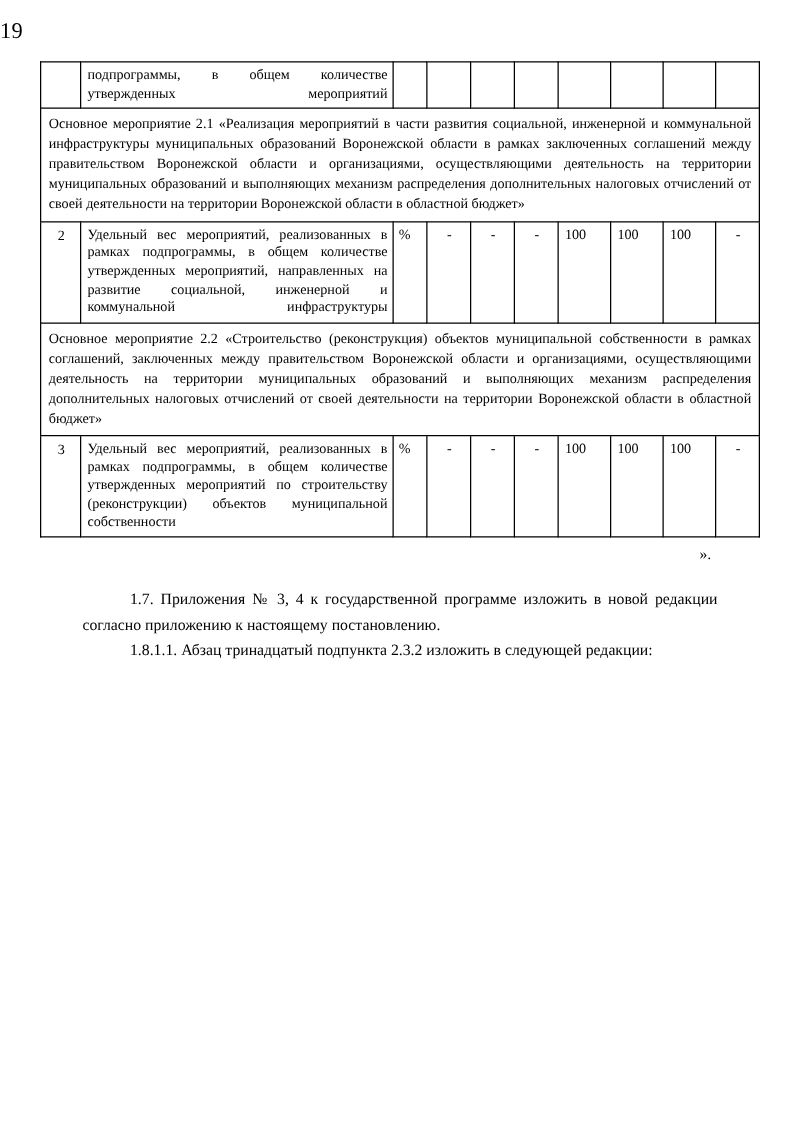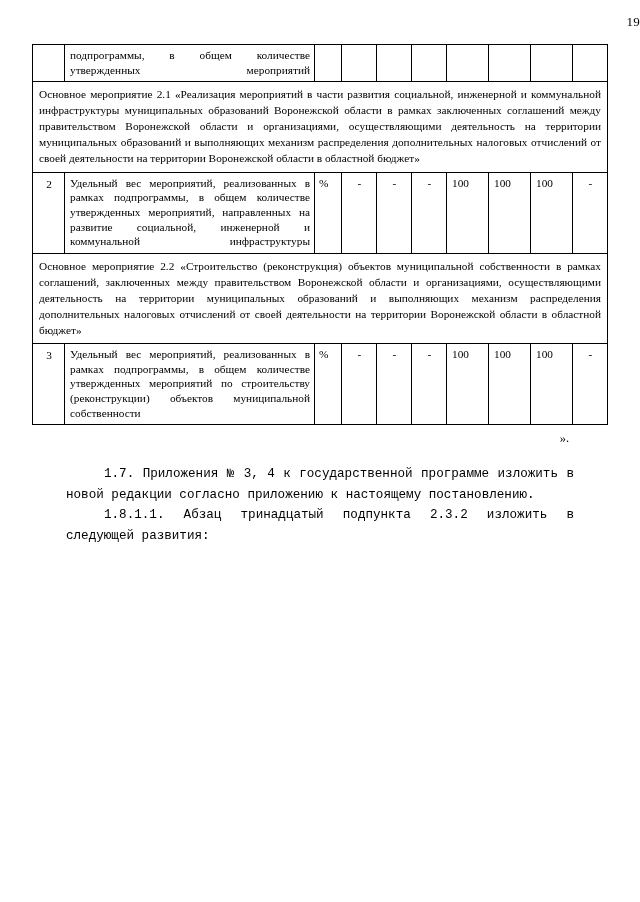--- a/index.html
+++ b/index.html
@@ -15,22 +15,22 @@
     position: relative;
     overflow: hidden;
   }
   .page {
     width: 640px;
     height: 902px;
     position: relative;
     box-sizing: border-box;
   }
   .page-number {
-    text-align: right;
-    font-size: 13px;
+    text-align: left;
+    font-size: 18px;
     padding-top: 14px;
     letter-spacing: 0.2px;
   }
   .doc-table {
     margin: 14px auto 0 auto;
     width: 508px;
     border-collapse: collapse;
     table-layout: fixed;
   }
   .doc-table td {
@@ -92,21 +92,20 @@
   }
   .body-text p {
     margin: 0;
     text-indent: 38px;
   }
   .body-text p.first {
     margin-top: 18px;
   }
   .cut-bottom {
     overflow: hidden;
-    font-family: Liberation Mono, monospace;
   }
 </style>
 </head>
 <body>
 
 <div class="page">
 
   <div class="page-number">19</div>
 
   <table class="doc-table">
@@ -164,16 +163,16 @@
         <td class="val-col-wide">100</td>
         <td class="val-col">-</td>
       </tr>
     </tbody>
   </table>
 
   <div class="closing-quote">».</div>
 
   <div class="body-text cut-bottom">
     <p class="first">1.7. Приложения № 3, 4 к государственной программе изложить в новой редакции согласно приложению к настоящему постановлению.</p>
-    <p>1.8.1.1. Абзац тринадцатый подпункта 2.3.2 изложить в следующей развития:</p>
+    <p>1.8.1.1. Абзац тринадцатый подпункта 2.3.2 изложить в следующей редакции:</p>
   </div>
 
 </div>
 
 </body></html>

